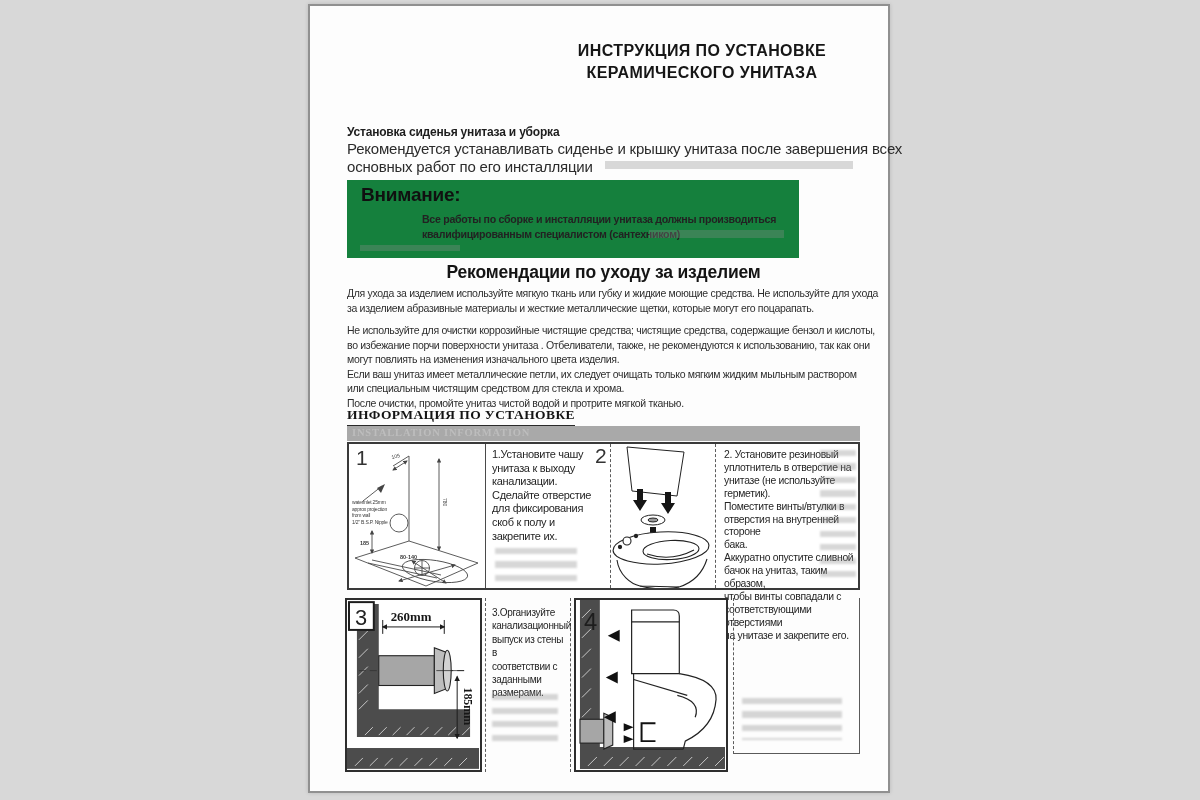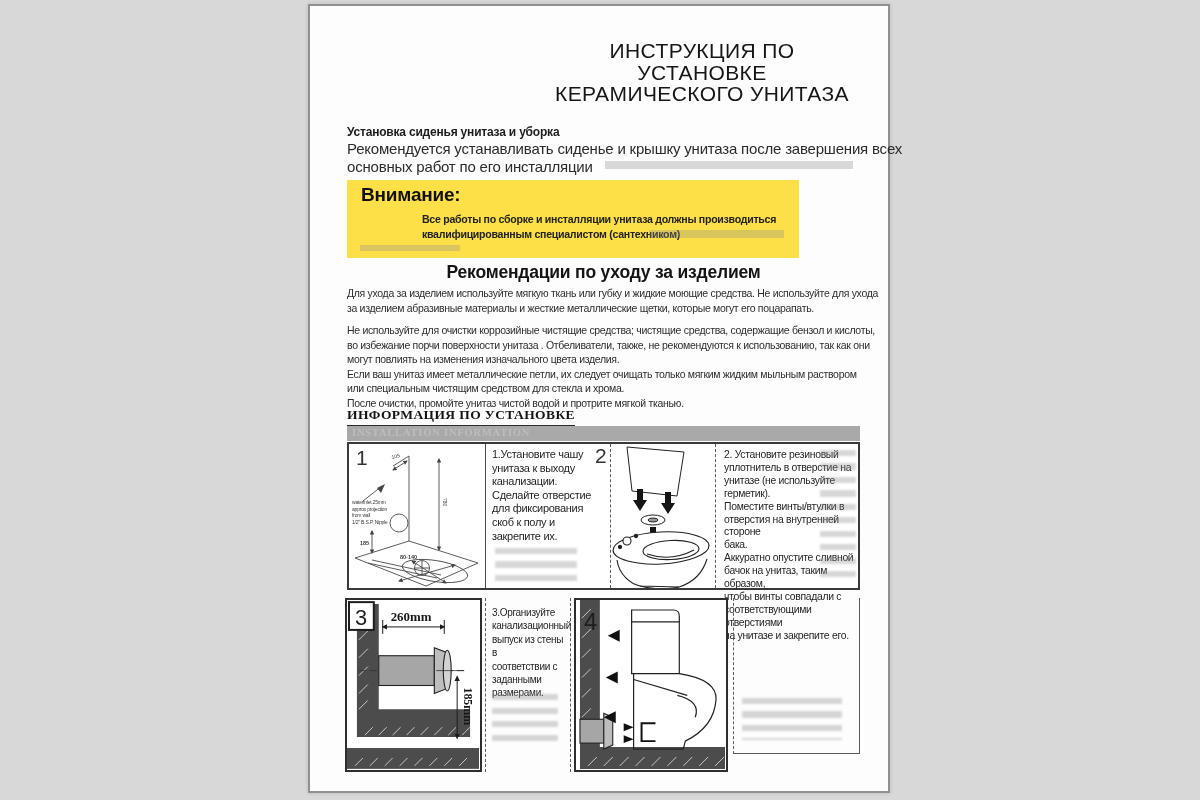--- a/index.html
+++ b/index.html
@@ -4,25 +4,25 @@
 <style>
   html,body{margin:0;padding:0;}
   body{width:1200px;height:800px;background:#d8d8d8;position:relative;overflow:hidden;
        font-family:"Liberation Sans",sans-serif;color:#262626;}
   *{box-sizing:border-box;}
   .abs{position:absolute;}
   .pre{white-space:pre;}
   .preline{white-space:pre-line;}
   #paper{position:absolute;left:308px;top:4px;width:582px;height:789px;background:#fdfdfd;
          border:2px solid #909090;box-shadow:0 0 4px rgba(0,0,0,.15);}
-  .title{font-weight:normal;font-size:21px;line-height:21.5px;letter-spacing:.4px;color:#161616;text-align:center;}
+  .title{font-weight:bold;font-size:16px;line-height:21.5px;letter-spacing:.4px;color:#161616;text-align:center;}
   .h-small{font-weight:bold;font-size:12px;color:#1d1d1d;letter-spacing:-.2px;}
   .body-lg{font-size:15px;line-height:18px;letter-spacing:-.2px;color:#2b2b2b;}
   .body-sm{font-size:10.5px;line-height:14.6px;letter-spacing:-.32px;color:#2e2e2e;}
-  .att-box{background:#fde047;}
+  .att-box{background:#15803d;}
   .att-title{font-weight:bold;font-size:19px;letter-spacing:-.2px;color:#101010;}
   .att-body{font-weight:bold;font-size:10.6px;line-height:15px;letter-spacing:-.28px;color:#222;}
   .care-h{font-weight:bold;font-size:17.5px;letter-spacing:-.2px;color:#141414;text-align:center;}
   .inst-h{font-family:"Liberation Serif",serif;font-weight:bold;font-size:13.5px;letter-spacing:.4px;color:#141414;
           border-bottom:1.5px solid #2a2a2a;padding-bottom:2px;display:inline-block;}
   .graybar{background:#a9a9a9;overflow:hidden;}
   .graybar span{font-family:"Liberation Serif",serif;font-weight:bold;font-size:10.5px;letter-spacing:.8px;
           color:#bdbdbd;display:block;padding:1px 0 0 5px;filter:blur(.4px);}
   .row1{border:2px solid #3a3a3a;background:#fff;}
   .cellsolid{border-right:1px solid #4a4a4a;}

